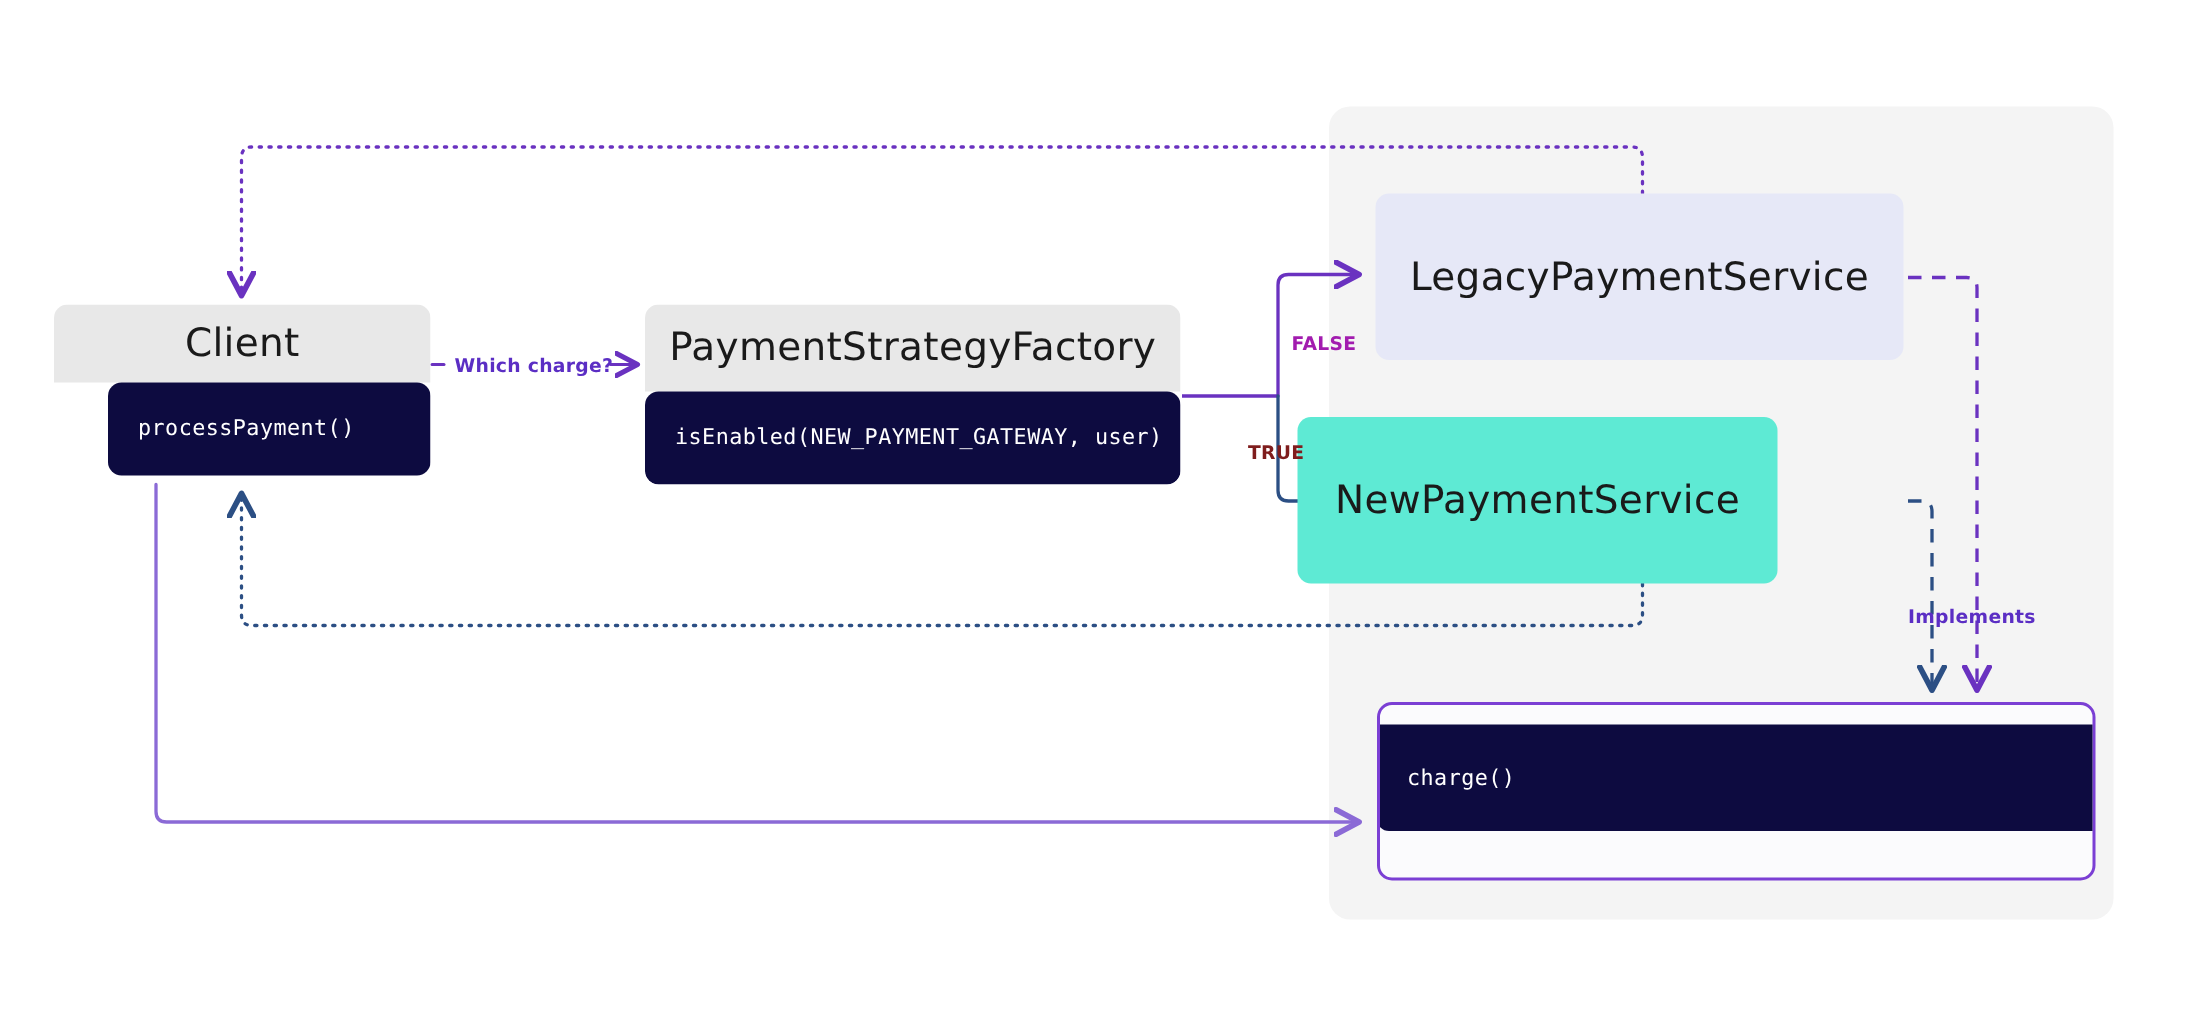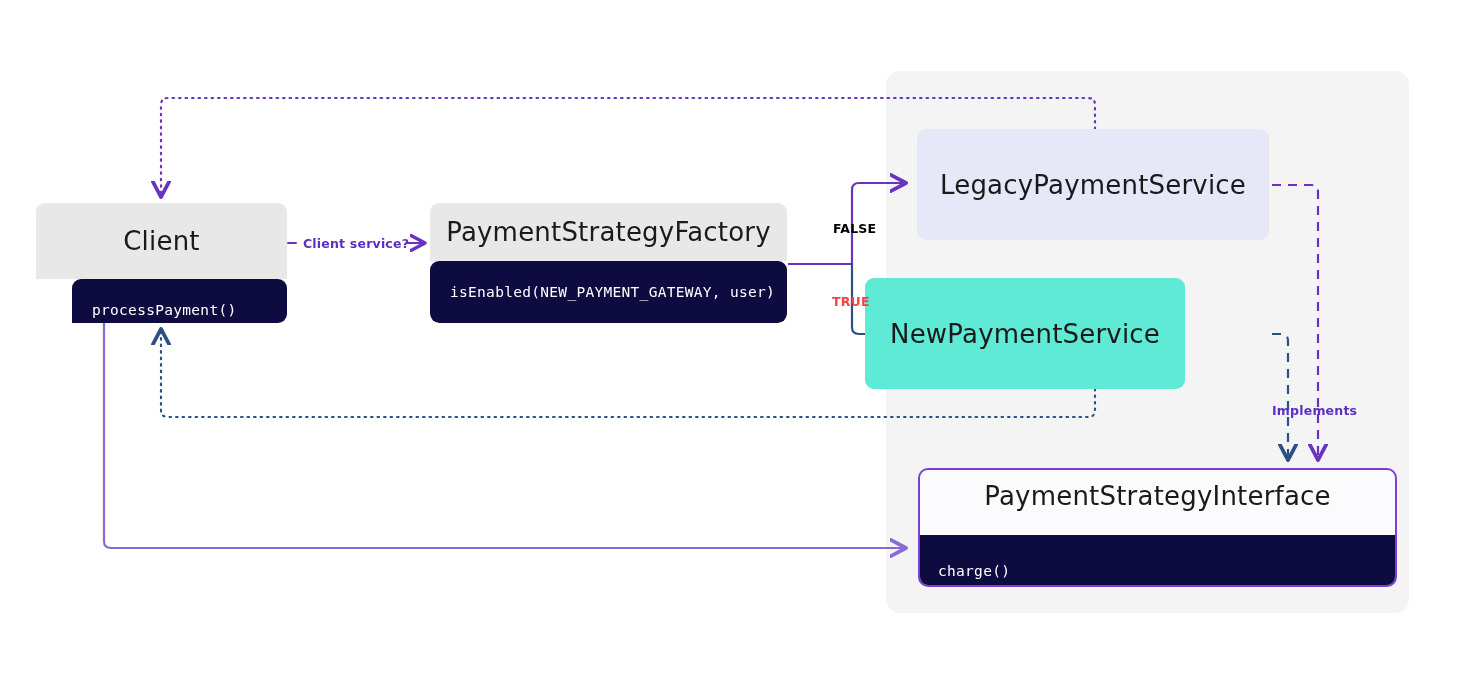--- a/index.html
+++ b/index.html
@@ -26,21 +26,21 @@
   .node .method{
     display:flex;align-items:center;
     background:#0d0b40;color:#ffffff;
     font-family:"DejaVu Sans Mono","Liberation Mono",monospace;
     font-size:14.5px;padding-left:20px;letter-spacing:.3px;
     white-space:nowrap;
   }
 
   
   #client{left:36px;top:203px;width:251px;height:120px;}
-  #client .title{height:76px;background:#e8e8e8;}
+  #client .title{height:52px;background:#e8e8e8;}
   #client .method{height:62px;border-radius:9px;margin-left:36px;}
 
   
   #factory{left:430px;top:203px;width:357px;height:120px;}
   #factory .title{height:58px;background:#e8e8e8;}
   #factory .method{height:62px;border-radius:9px;}
 
   
   #legacy{left:917px;top:129px;width:352px;height:111px;background:#e6e8f7;}
   #legacy .title{height:111px;}
@@ -55,22 +55,22 @@
   #iface .title{height:52px;}
   #iface .method{height:71px;border-radius:0 0 8px 8px;margin:13px -2px -2px -2px;width:calc(100% + 4px);}
 
   
   #wires{position:absolute;left:0;top:0;width:1461px;height:684px;
          pointer-events:none;overflow:visible;}
 
   
   .elabel{position:absolute;font-size:12.5px;font-weight:700;white-space:nowrap;letter-spacing:.2px;}
   #lbl-which{left:303px;top:236px;color:#5b2ec4;}
-  #lbl-false{left:833px;top:221px;color:#000000;text-align:right;}
-  #lbl-true{left:832px;top:294px;color:#ef4444;}
+  #lbl-false{left:861px;top:221px;color:#a21caf;text-align:right;}
+  #lbl-true{left:832px;top:294px;color:#7f1d1d;}
   #lbl-impl{left:1272px;top:403px;color:#5b2ec4;}
 </style>
 </head>
 <body>
 
 <div id="stage">
 
   <div class="panel"></div>
 
   <svg id="wires" viewBox="0 0 1461 684" width="1461" height="684">
@@ -120,22 +120,21 @@
 
   <div class="node" id="legacy">
     <div class="title">LegacyPaymentService</div>
   </div>
 
   <div class="node" id="newsvc">
     <div class="title">NewPaymentService</div>
   </div>
 
   <div class="node" id="iface">
-    <div class="title">PaymentStrategyInterface</div>
     <div class="method">charge()</div>
   </div>
 
-  <div class="elabel" id="lbl-which">Client service?</div>
+  <div class="elabel" id="lbl-which">Which charge?</div>
   <div class="elabel" id="lbl-false">FALSE</div>
   <div class="elabel" id="lbl-true">TRUE</div>
   <div class="elabel" id="lbl-impl">Implements</div>
 
 </div>
 
 </body></html>

